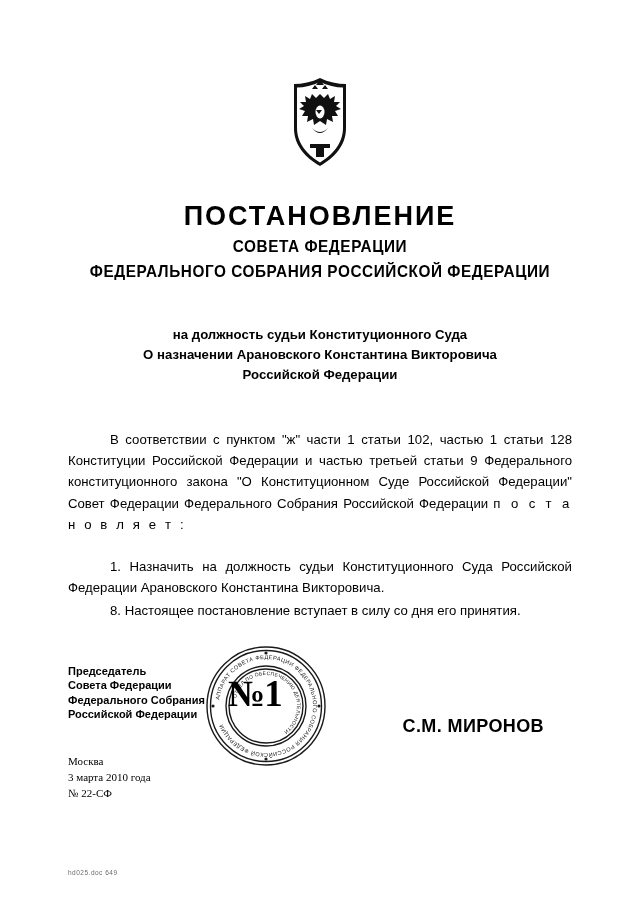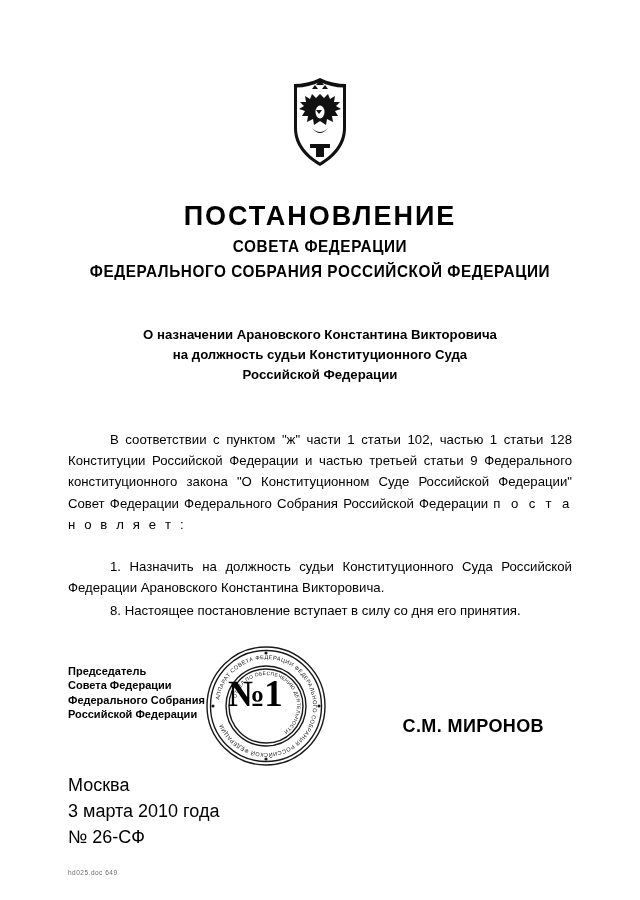--- a/index.html
+++ b/index.html
@@ -124,23 +124,23 @@
     left: 160px;
     top: 14px;
     font-family: "Liberation Serif", serif;
     font-size: 37px;
     font-weight: bold;
     letter-spacing: -1px;
   }
 
   
   .place-block {
-    margin-top: 18px;
-    font-size: 18px;
+    font-size: 11px;
     line-height: 1.45;
+    font-family: Liberation Serif, serif;
   }
 
   
   .footer-code {
     position: absolute;
     left: 68px;
     bottom: 24px;
     font-size: 6.5px;
     color: #6a6a6a;
     letter-spacing: 0.5px;
@@ -175,22 +175,22 @@
     </svg>
   </div>
 
   <div class="title-block">
     <div class="title-main">ПОСТАНОВЛЕНИЕ</div>
     <div class="title-sub1">СОВЕТА ФЕДЕРАЦИИ</div>
     <div class="title-sub2">ФЕДЕРАЛЬНОГО СОБРАНИЯ РОССИЙСКОЙ ФЕДЕРАЦИИ</div>
   </div>
 
   <div class="subject">
+    <div>на должность судьи Конституционного Суда</div>
     <div>О назначении Арановского Константина Викторовича</div>
-    <div>на должность судьи Конституционного Суда</div>
     <div>Российской Федерации</div>
   </div>
 
   <div class="body-block">
     <p class="para"><span>В соответствии с пунктом "ж" части 1 статьи 102, частью 1 статьи 128 Конституции Российской Федерации и частью третьей статьи 9 Федерального конституционного закона "О Конституционном Суде Российской Федерации" Совет Федерации Федерального Собрания Российской Федерации</span> <span class="spaced">п о с т а н о в л я е т :</span></p>
     <div class="para-group-2">
       <p class="para">1. Назначить на должность судьи Конституционного Суда Российской Федерации Арановского Константина Викторовича.</p>
       <p class="para">8. Настоящее постановление вступает в силу со дня его принятия.</p>
     </div>
   </div>
@@ -232,18 +232,18 @@
       </g>
     </svg>
     <div class="stamp-num">№1</div>
 
     <div class="sig-name">С.М. МИРОНОВ</div>
   </div>
 
   <div class="place-block">
     <div>Москва</div>
     <div>3 марта 2010 года</div>
-    <div>№ 26-СФ</div>
+    <div>№ 22-СФ</div>
   </div>
 
   <div class="footer-code">hd025.doc   649</div>
 
 </div>
 
 </body></html>

